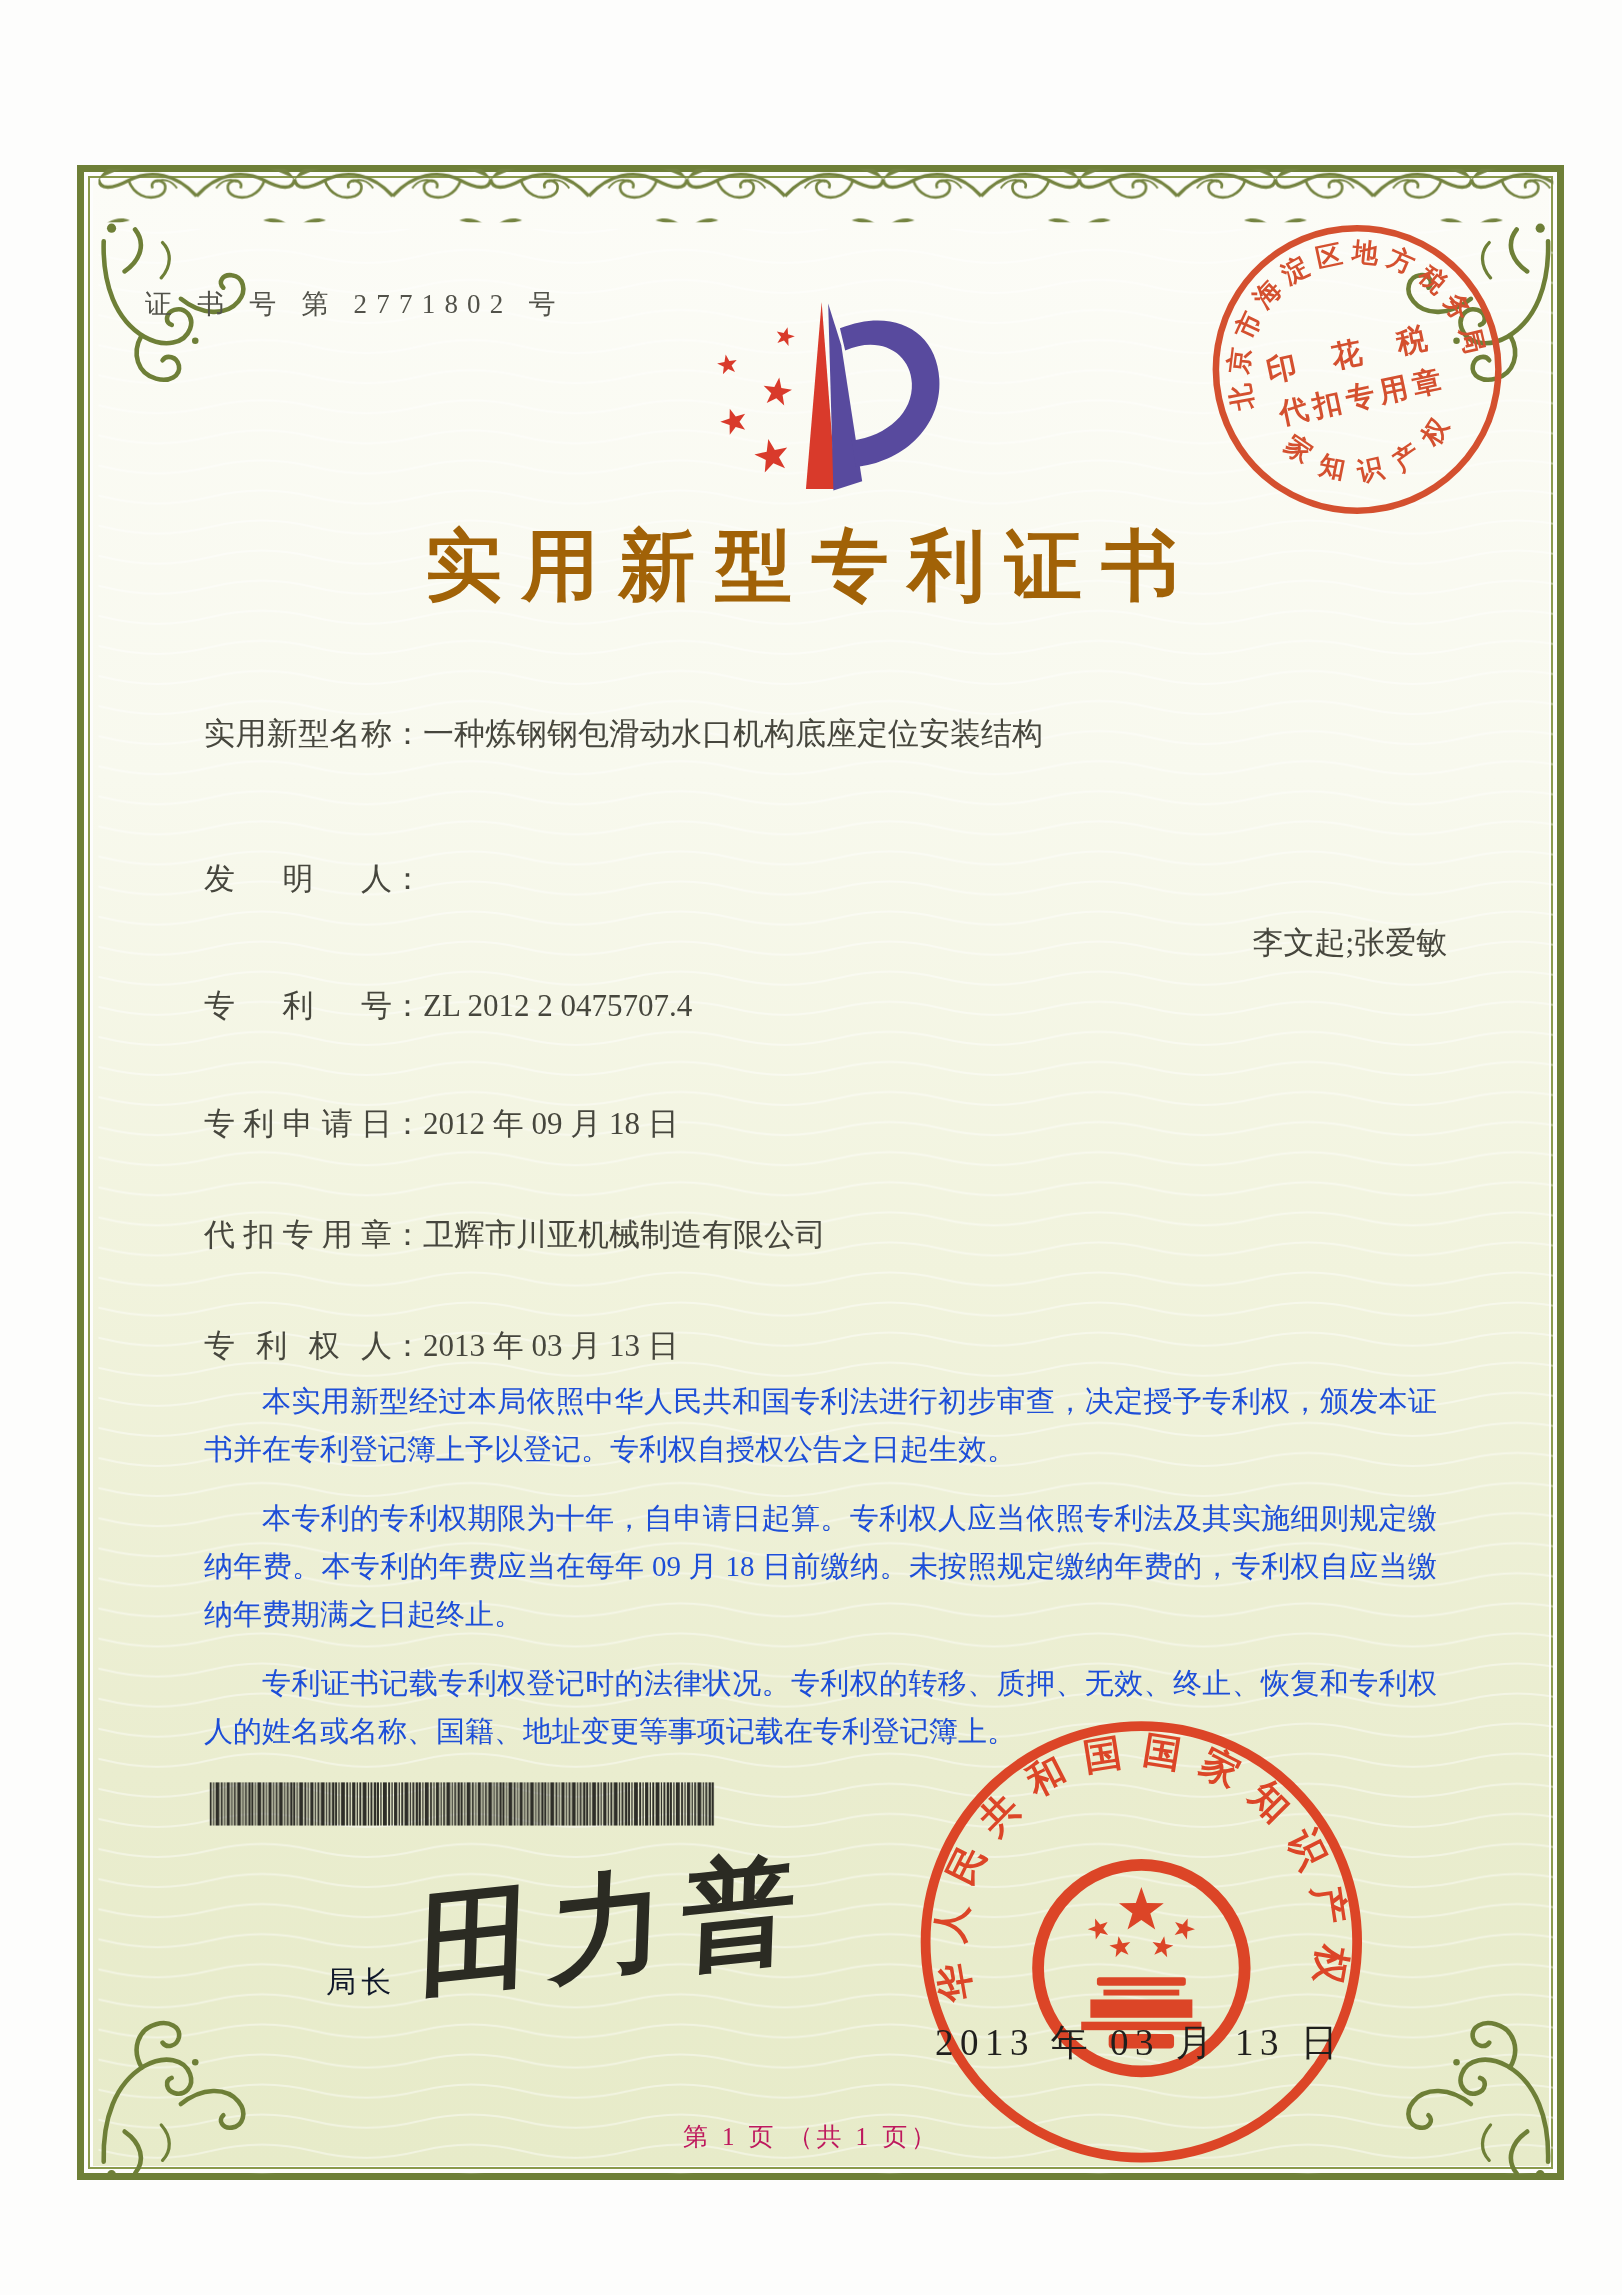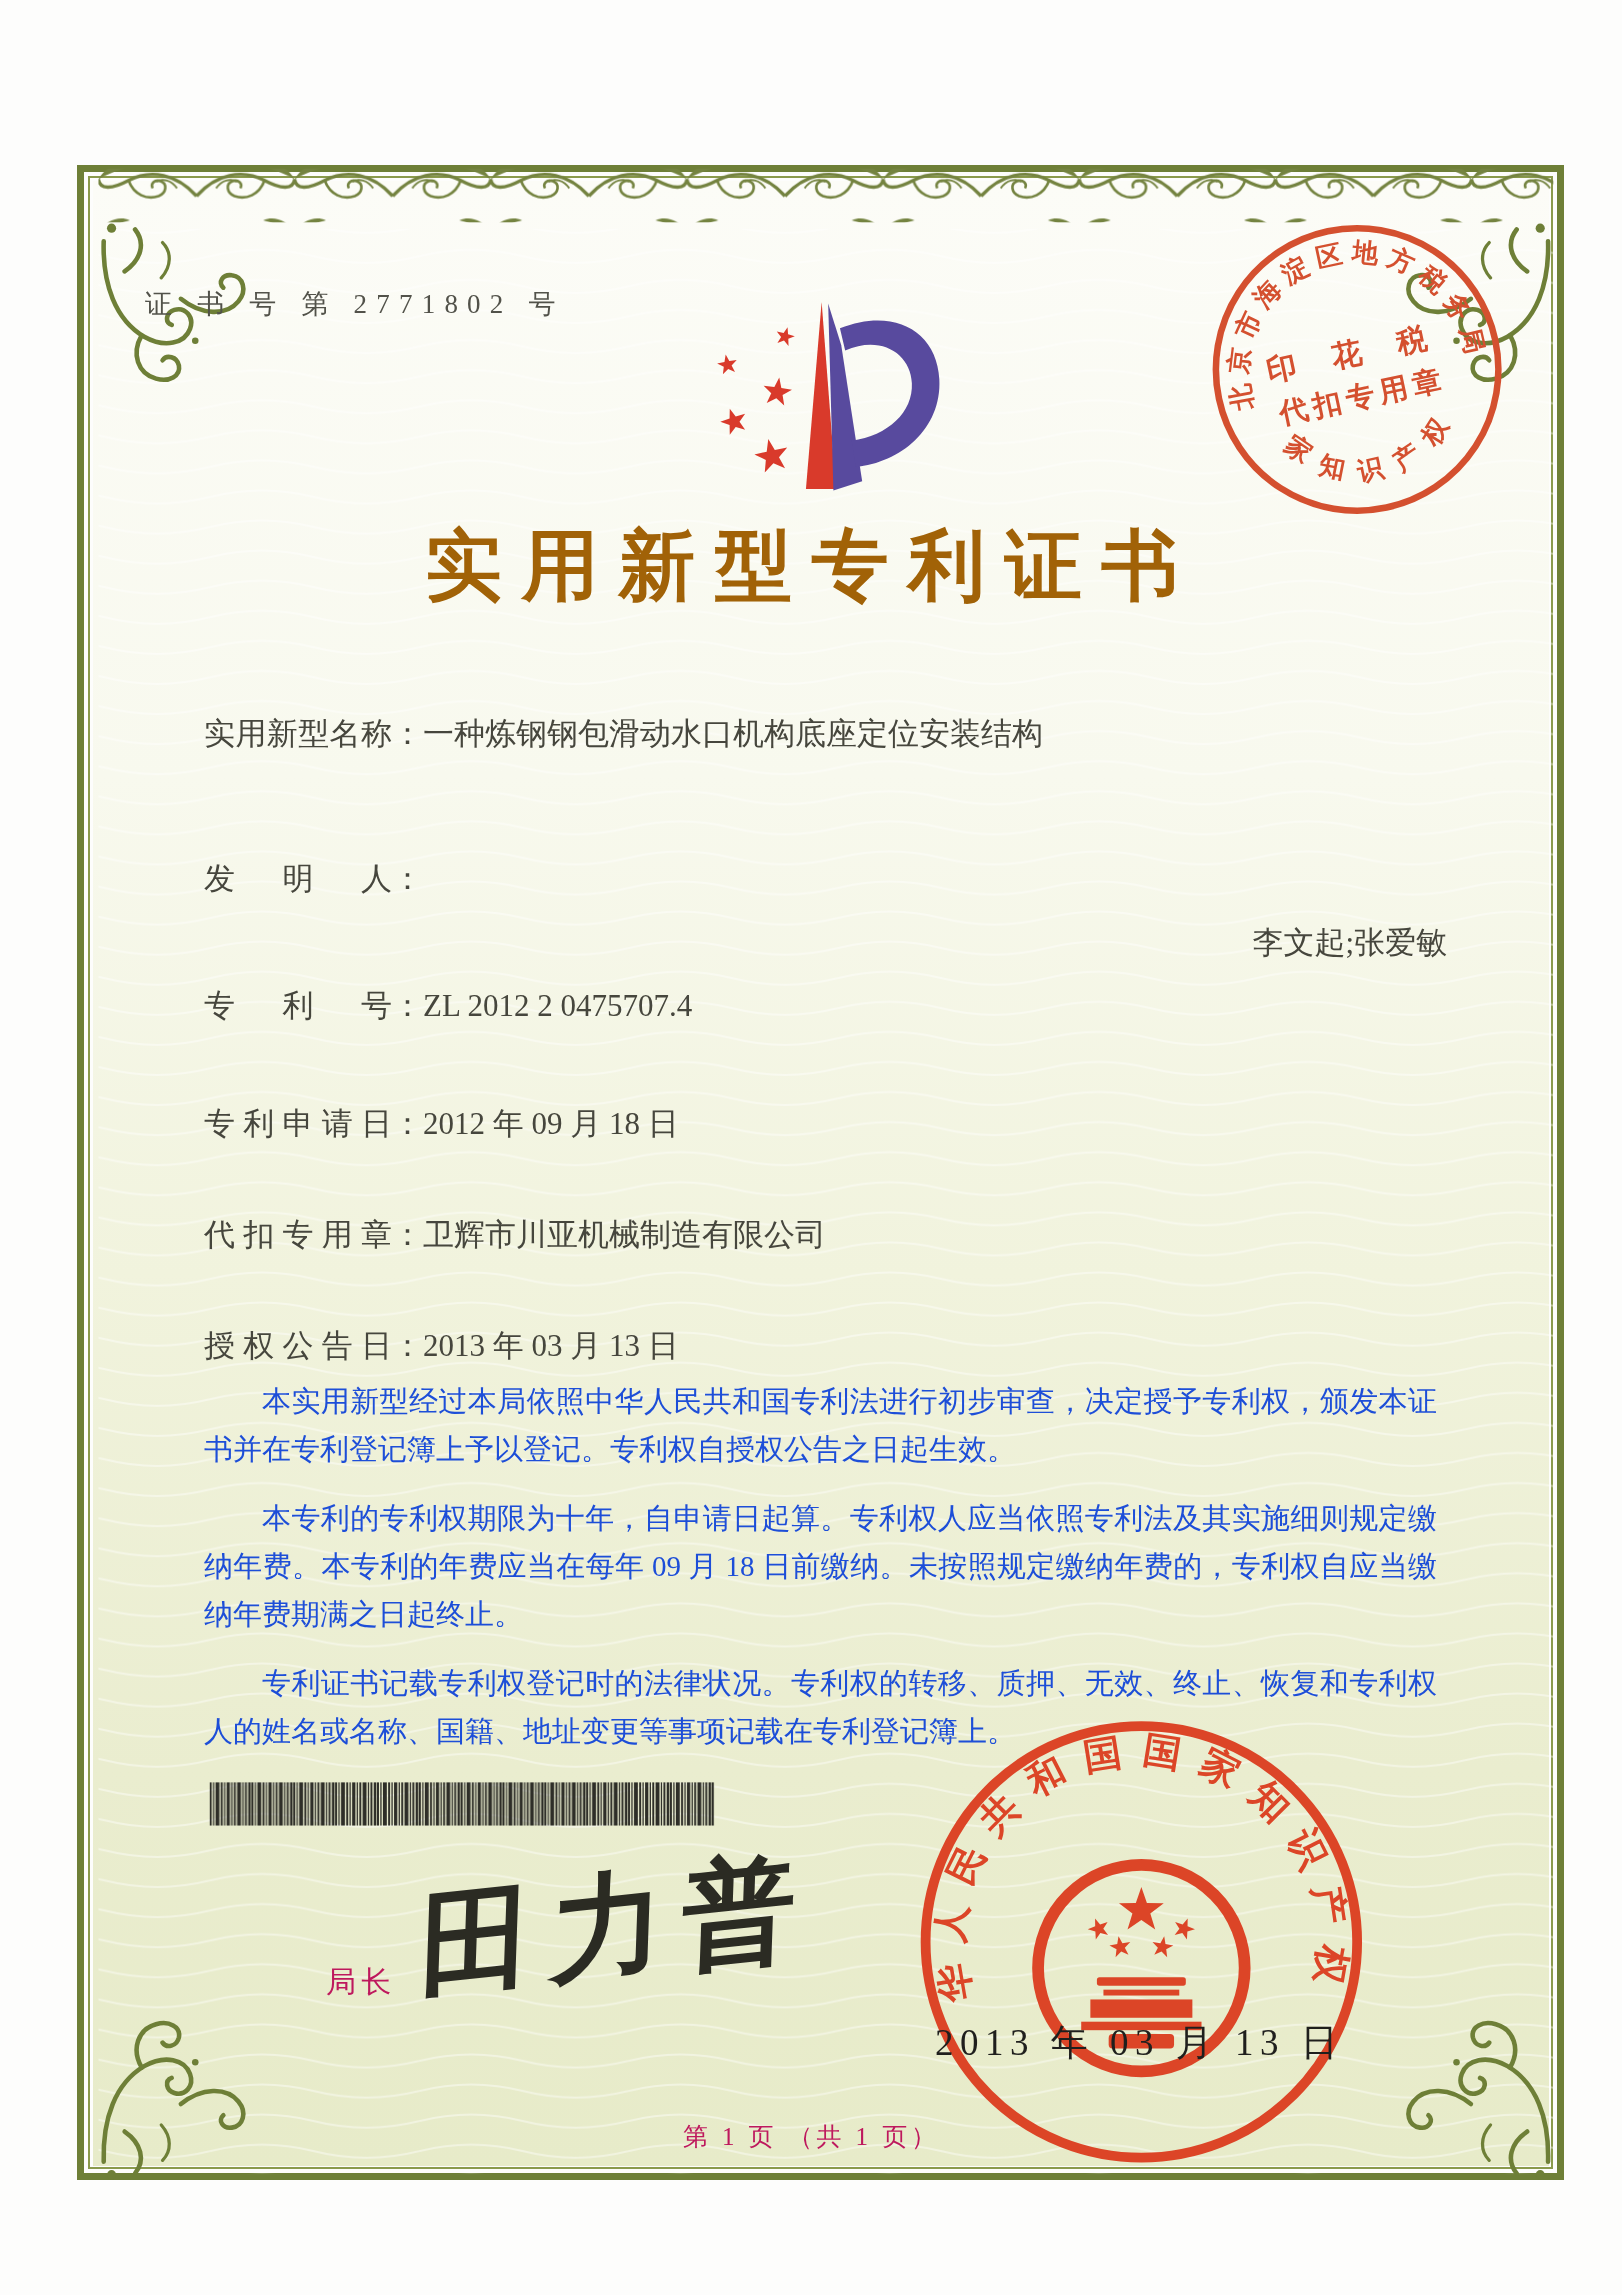--- a/index.html
+++ b/index.html
@@ -23,21 +23,21 @@
   .lbl{display:inline-block;width:188px;text-align:justify;text-align-last:justify;flex:none;}
   .colon{flex:none;}
   .val{flex:none;white-space:pre-wrap;}
   .spacer{width:219px;flex:none;}
   .mt150{margin-top:98px;} .mt26{margin-top:17px;justify-content:flex-end;} .mt25{margin-top:16.3px;}
   .mt108{margin-top:71px;} .mt98{margin-top:64px;}
   .body-text{left:204px;top:1377px;width:1233px;font-size:29px;line-height:48px;
              text-align:justify;color:#1d4ed8;}
   .body-text p{margin:0;text-indent:2em;}
   .body-text p + p{margin-top:21px;}
-  .sig-title{left:326px;top:1962px;font-size:30px;letter-spacing:5.2px;color:#be185d;}
+  .sig-title{left:326px;top:1962px;font-size:30px;letter-spacing:5.2px;color:#0f172a;}
   .sig-name{left:422px;top:1870px;font-size:114px;font-weight:bold;letter-spacing:18.3px;
             color:#2b2b23;transform:rotate(-6deg) skewX(-8deg);transform-origin:left top;
             font-family:"DejaVu Serif",serif;}
   .seal-date{left:935px;top:2018px;font-size:37px;letter-spacing:6.5px;color:#1f1f1d;z-index:4;}
   .footer{left:0;top:2120px;width:1623px;text-align:center;font-size:25px;
           letter-spacing:3.9px;color:#be185d;}
 </style>
 </head>
 <body>
 
@@ -181,21 +181,21 @@
       <span class="lbl">专利申请日</span>
         <span class="colon">：</span>
       <span class="val">2012 年 09 月 18 日</span>
     </div>
     <div class="row mt98">
       <span class="lbl">代扣专用章</span>
         <span class="colon">：</span>
       <span class="val">卫辉市川亚机械制造有限公司</span>
     </div>
     <div class="row mt98">
-      <span class="lbl">授权公告日</span>
+      <span class="lbl">专利权人</span>
         <span class="colon">：</span>
       <span class="val">2013 年 03 月 13 日</span>
     </div>
   </div>
 
   <div class="txt body-text">
     <p>本实用新型经过本局依照中华人民共和国专利法进行初步审查，决定授予专利权，颁发本证书并在专利登记簿上予以登记。专利权自授权公告之日起生效。</p>
     <p>本专利的专利权期限为十年，自申请日起算。专利权人应当依照专利法及其实施细则规定缴纳年费。本专利的年费应当在每年 09 月 18 日前缴纳。未按照规定缴纳年费的，专利权自应当缴纳年费期满之日起终止。</p>
     <p>专利证书记载专利权登记时的法律状况。专利权的转移、质押、无效、终止、恢复和专利权人的姓名或名称、国籍、地址变更等事项记载在专利登记簿上。</p>
   </div>

